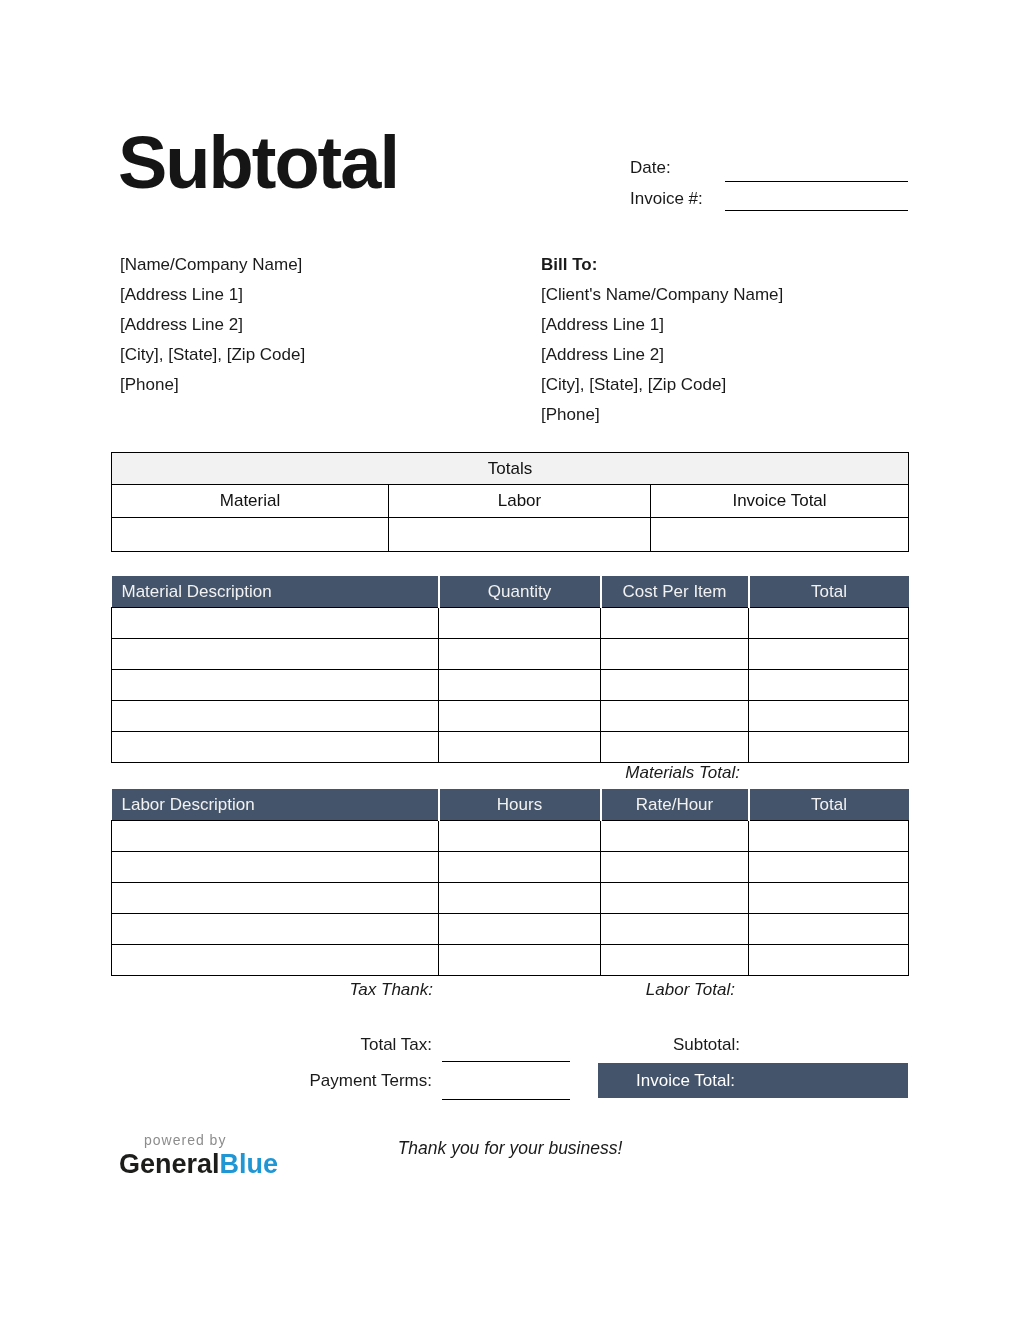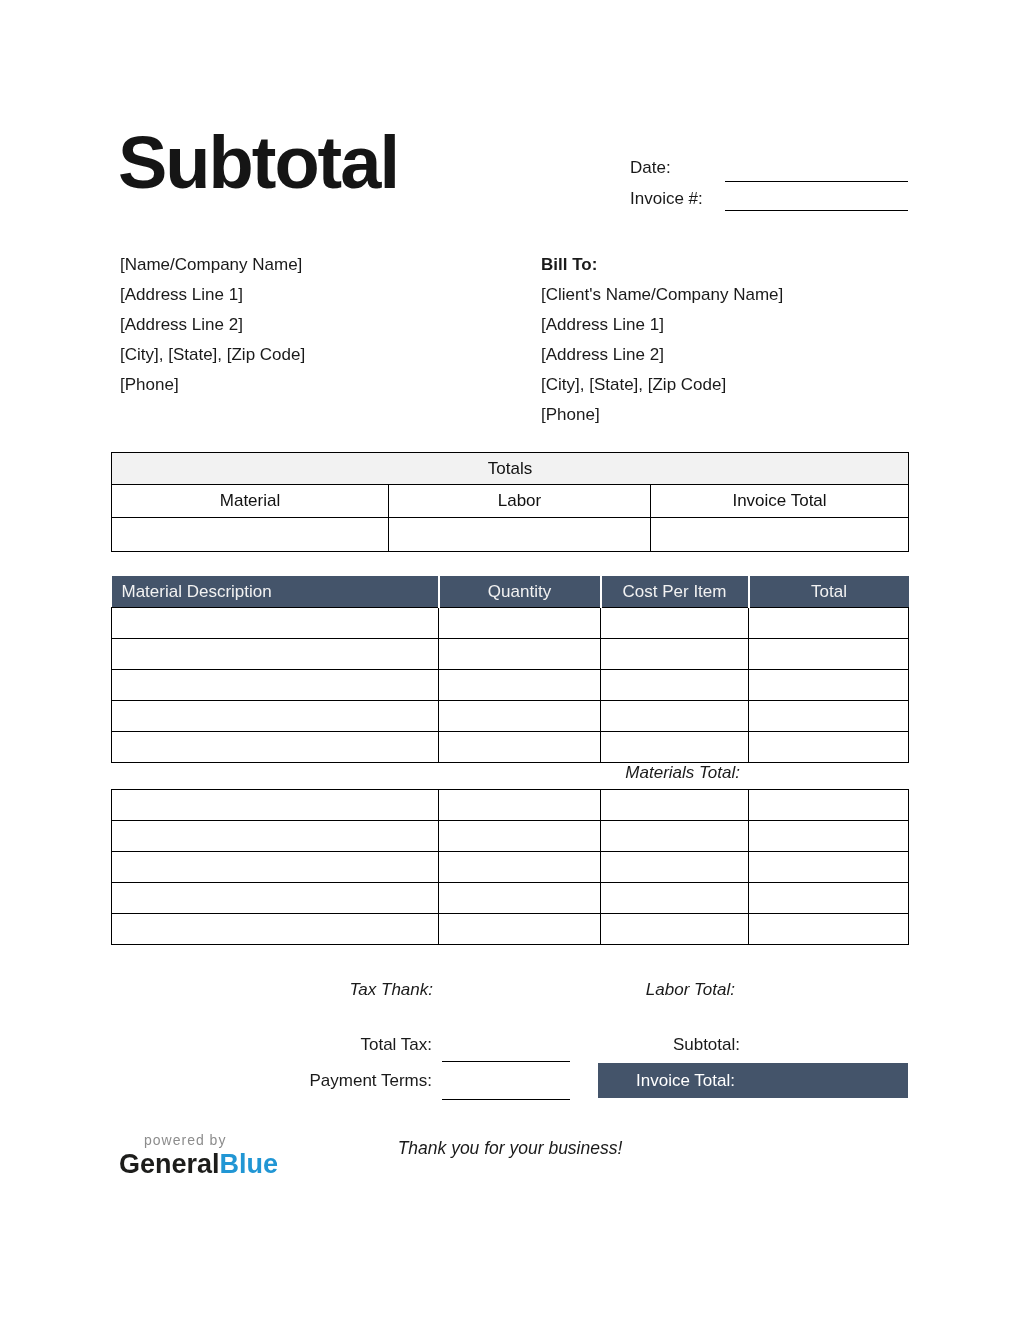--- a/index.html
+++ b/index.html
@@ -172,20 +172,26 @@
   <div class="abs italic-label materials-total">Materials Total:</div>
 
   <table class="abs grid items-table labor-table">
     <colgroup>
         <col style="width:327px">
         <col style="width:162px">
         <col style="width:148px">
         <col style="width:160px">
       </colgroup>
     <tbody>
+        <tr>
+      <th class="lft">Labor Description</th>
+      <th>Hours</th>
+      <th>Rate/Hour</th>
+      <th>Total</th>
+    </tr>
     <tr class="data-row">
           <td></td>
           <td></td>
           <td></td>
           <td></td>
         </tr>
     <tr class="data-row">
           <td></td>
           <td></td>
           <td></td>

